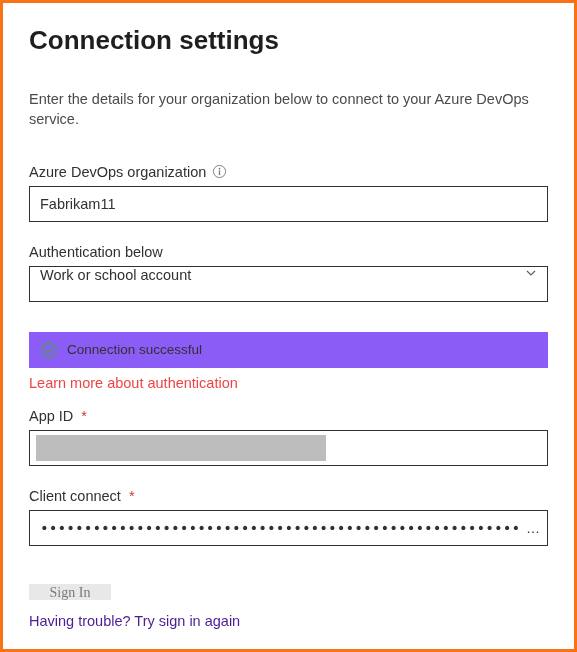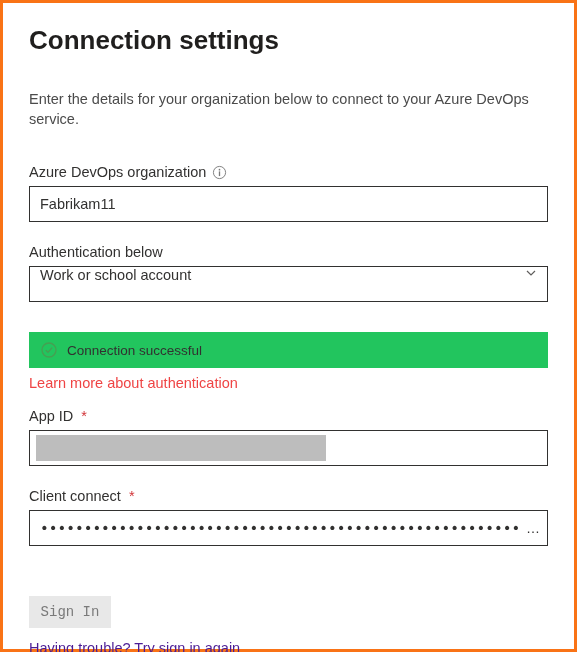--- a/index.html
+++ b/index.html
@@ -27,21 +27,21 @@
     color: #4b4b4b;
     margin-bottom: 34px;
     line-height: 1.4;
     margin-top: 33px;
   }
   .field-group {
     margin-bottom: 22px;
   }
   .label-row {
     display: flex;
-    align-items: flex-end;
+    align-items: center;
     gap: 6px;
     margin-bottom: 6px;
     font-size: 14.5px;
     color: #323130;
   }
   .req { color: #d13438; margin-left: 2px; }
   .info-circle {
     display: inline-flex;
     width: 15px;
     height: 15px;
@@ -60,24 +60,24 @@
     color: #323130;
     outline: none;
   }
   .select-box {
     display: flex;
     justify-content: space-between;
     cursor: pointer;
   }
   .chevron svg { display:block; }
   .success-banner {
-    background: #22c55e;
+    background: #8b5cf6;
     padding: 10px 12px;
     display: flex;
-    align-items: flex-end;
+    align-items: center;
     gap: 10px;
     margin-top: 30px;
     margin-bottom: 6px;
     font-size: 13.5px;
     color: #323130;
   }
   .check-circle svg { display:block; }
   .learn-link {
     color: #ef4444;
     font-size: 14.5px;
@@ -110,29 +110,29 @@
   .pw-ellipsis {
     position: absolute;
     right: 8px;
     top: 50%;
     transform: translateY(-50%);
     font-size: 14px;
     color: #323130;
     pointer-events: none;
   }
   .signin-btn {
-    margin-top: 28px;
+    margin-top: 16px;
     width: 82px;
-    height: 32px;
+    height: 16px;
     background: #e8e8e8;
     border: none;
     color: #7a7a7a;
     font-size: 14px;
     cursor: pointer;
-    font-family: Liberation Mono, monospace;
+    font-family: Liberation Serif, serif;
   }
   .trouble {
     font-size: 14.5px;
     color: #4c1d95;
     margin-top: 12px;
   }
 </style>
 </head>
 <body>
 

